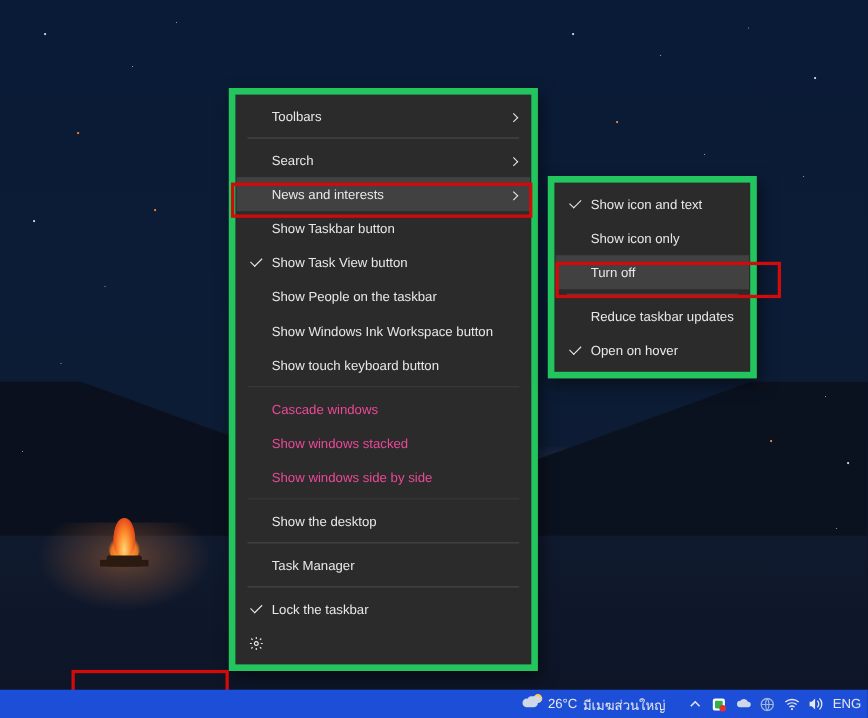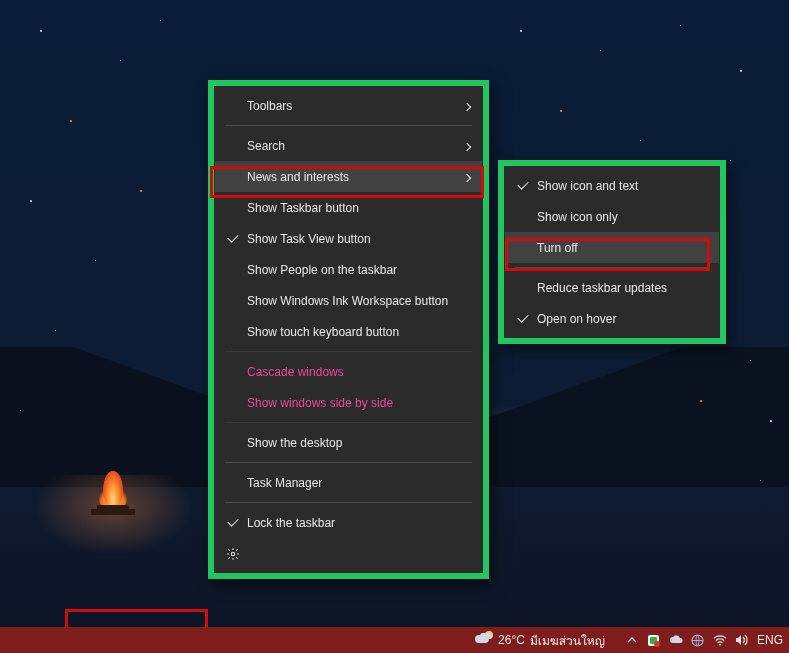--- a/index.html
+++ b/index.html
@@ -29,21 +29,21 @@
     position: absolute; left: 93px; bottom: 138px; width: 40px; height: 60px;
   }
   .fire .flame1 { position:absolute; left:10px; bottom:8px; width:20px; height:36px; background: radial-gradient(ellipse at 50% 80%, #ffd77a 0%, #ff8a2a 40%, #e0451b 75%, transparent 80%); border-radius: 50% 50% 45% 45%; }
   .fire .flame2 { position:absolute; left:6px; bottom:4px; width:28px; height:24px; background: radial-gradient(ellipse at 50% 70%, #ffcf6e 0%, #ff7a1c 60%, transparent 78%); border-radius: 50%; opacity:.9; }
   .fire .glow { position:absolute; left:-60px; bottom:-40px; width:160px; height:80px; background: radial-gradient(ellipse at 50% 40%, rgba(255,140,60,.35), transparent 70%); }
   .fire .logs { position:absolute; left:4px; bottom:0; width:32px; height:10px; background:#2b1a10; border-radius:2px; box-shadow: -8px 2px 0 -2px #2b1a10, 8px 2px 0 -2px #2b1a10; }
 
   
   .taskbar {
     position: absolute; left: 0; right: 0; bottom: 0; height: 26px;
-    background: #7f1d1d;
+    background: #1d4ed8;
     display: flex; align-items: center; justify-content: flex-end;
     padding: 0 6px 0 6px;
     color: #e8e8e8; font-size: 12px;
   }
   .tray { display: flex; align-items: center; gap: 8px; height: 100%; }
   .tray .sep { width: 4px; }
   .tray .glyph { width: 14px; height: 14px; display: inline-flex; align-items: center; justify-content: center; }
   .tray .weather { display: flex; align-items: center; gap: 5px; }
   .tray .weather-icon { width: 18px; height: 18px; position: relative; }
   .tray .weather-icon .cloud { position:absolute; left:0; top:4px; width:14px; height:8px; background:#cfd8e6; border-radius:6px; box-shadow: 4px -3px 0 -1px #cfd8e6; }
@@ -54,21 +54,21 @@
   .menu {
     position: absolute;
     background: #2b2b2b;
     color: #e8e8e8;
     font-size: 12px;
     border: 6px solid #22c55e;
     box-shadow: 4px 6px 14px rgba(0,0,0,.5);
     padding: 4px 1px;
   }
   .menu.main { left: 208px; top: 80px; width: 281px; }
-  .menu.sub  { left: 498px; top: 160px; width: 228px; }
+  .menu.sub  { left: 498px; top: 160px; width: 190px; }
   .menu .item {
     display: flex; align-items: center;
     height: 31px;
     padding: 0 12px 0 8px;
     position: relative;
     cursor: default;
   }
   .menu .item .lead { width: 20px; display:flex; align-items:center; justify-content:center; margin-right: 4px; }
   .menu .item .label { flex: 1; white-space: nowrap; }
   .menu .item .tail { width: 14px; text-align: right; color:#e8e8e8; }
@@ -167,20 +167,25 @@
     <span class="tail"></span>
   </div>
   <div class="rule faint"></div>
   <div class="item disabled">
     <span class="lead"></span>
     <span class="label">Cascade windows</span>
     <span class="tail"></span>
   </div>
   <div class="item disabled">
     <span class="lead"></span>
+    <span class="label">Show windows stacked</span>
+    <span class="tail"></span>
+  </div>
+  <div class="item disabled">
+    <span class="lead"></span>
     <span class="label">Show windows side by side</span>
     <span class="tail"></span>
   </div>
   <div class="rule faint"></div>
   <div class="item">
     <span class="lead"></span>
     <span class="label">Show the desktop</span>
     <span class="tail"></span>
   </div>
   <div class="rule"></div>

